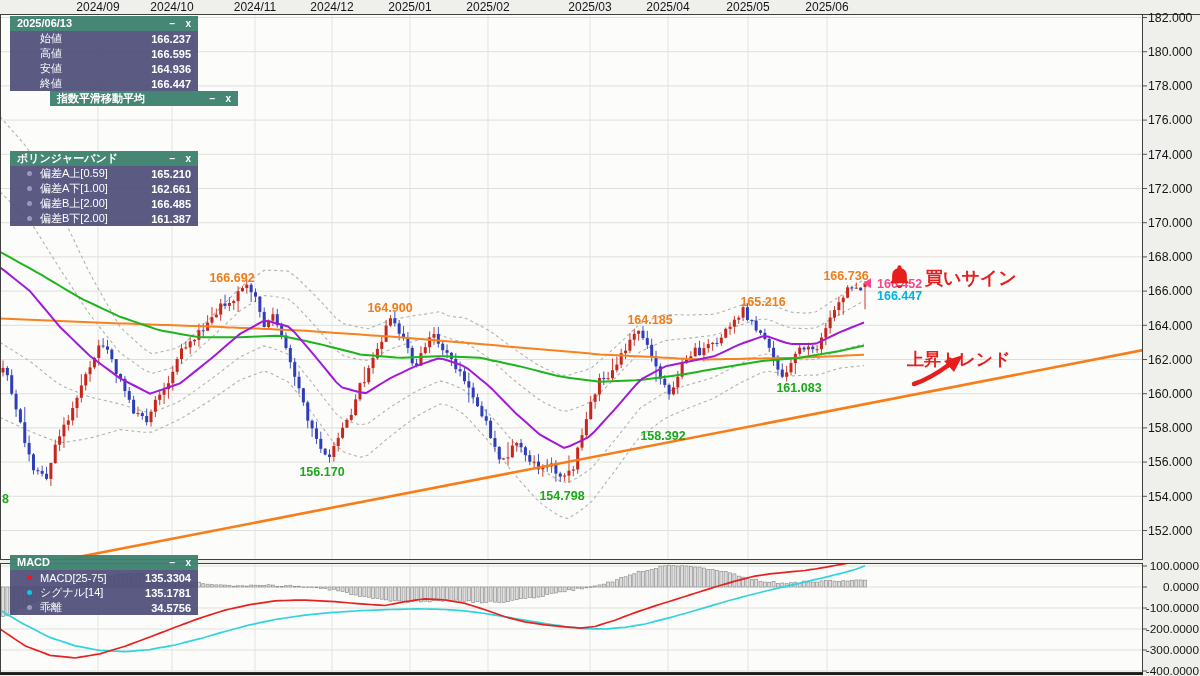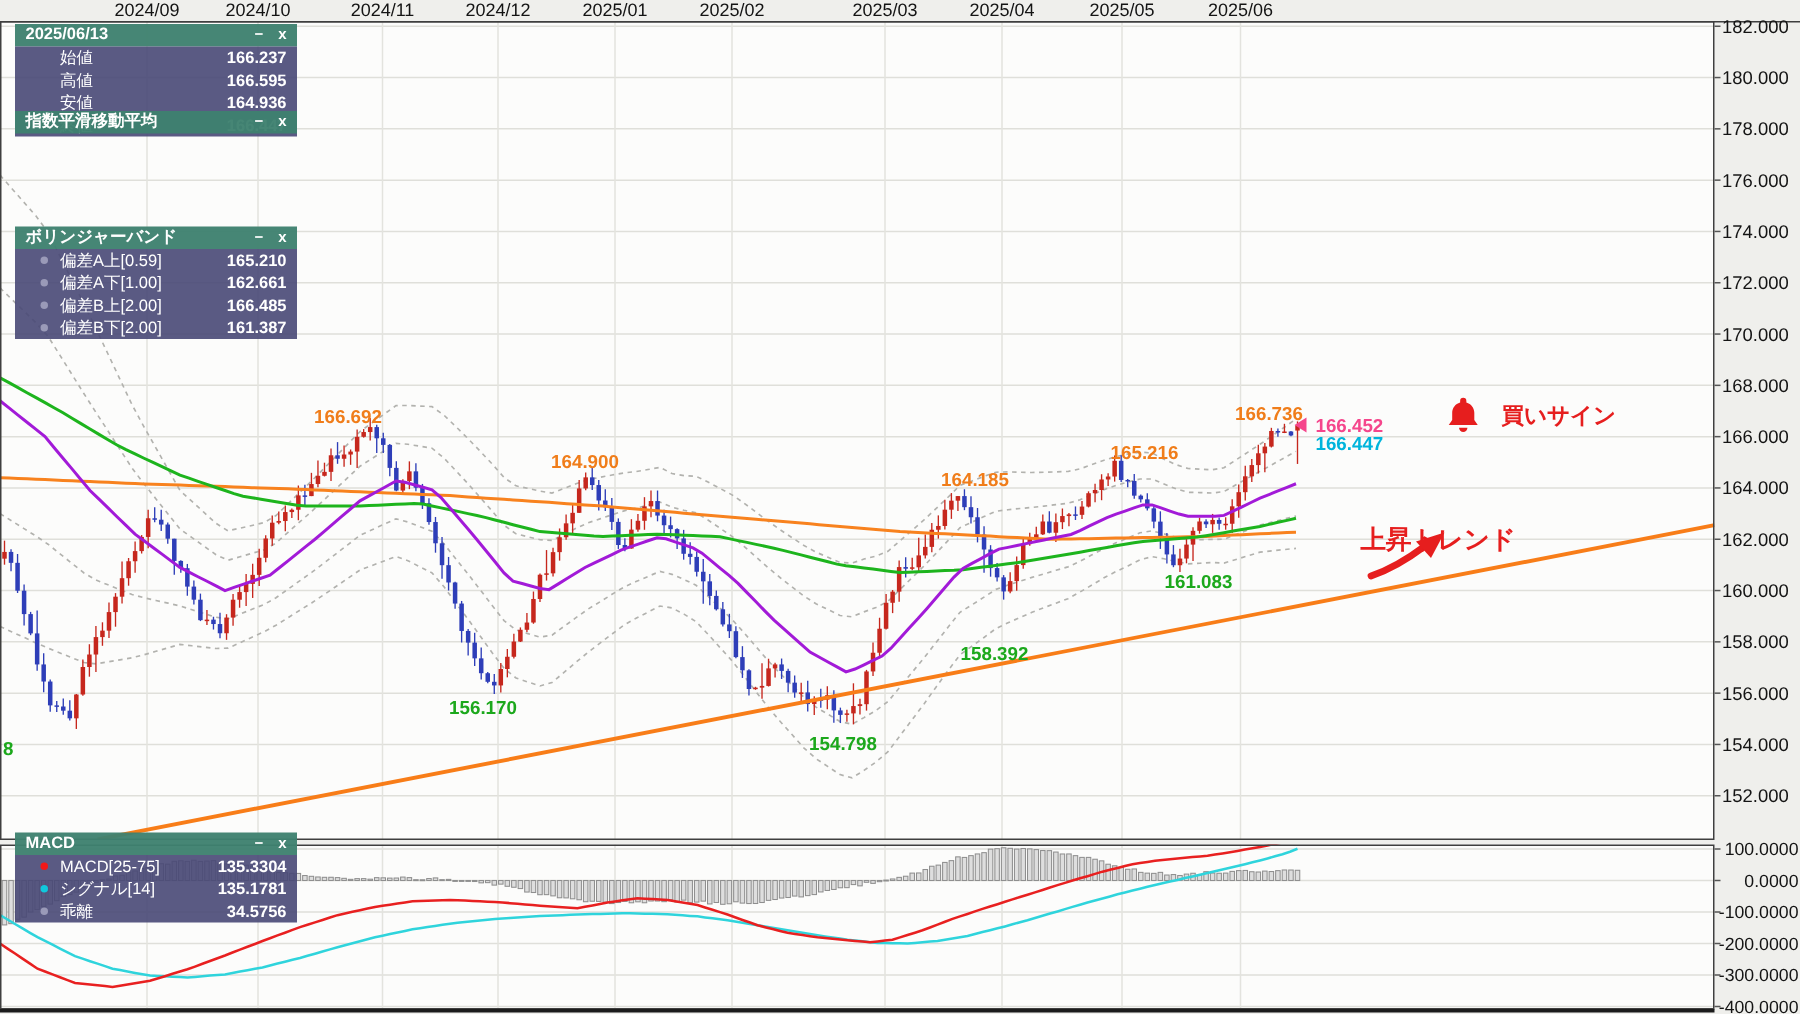--- a/index.html
+++ b/index.html
@@ -8,22 +8,22 @@
   #chart-svg{position:absolute;left:0;top:0;}
   .panel{position:absolute;left:10px;width:188px;font-size:11px;color:#fff;z-index:5;}
   .phead{background:rgba(62,129,111,0.96);height:15px;line-height:15px;display:flex;
          justify-content:space-between;align-items:center;padding:0 7px;font-weight:bold;}
   .pbtns span{margin-left:10px;cursor:pointer;font-size:10px;}
   .pbody{background:rgba(72,72,118,0.90);text-align:right;}
   .prow{position:relative;display:flex;align-items:center;height:15px;padding-right:7px;}
   .dot{position:absolute;left:17px;width:5px;height:5px;border-radius:50%;}
   .plabel{margin-left:30px;white-space:nowrap;}
   .pval{margin-left:auto;font-weight:bold;}
-  .buy-callout{position:absolute;left:963px;top:264px;display:flex;align-items:center;
-               gap:13px;color:#e61e1e;font-size:15px;font-weight:bold;z-index:4;}
+  .buy-callout{position:absolute;left:887px;top:264px;display:flex;align-items:center;
+               gap:13px;color:#e61e1e;font-size:18px;font-weight:bold;z-index:4;}
   .trend-callout{position:absolute;left:907px;top:348px;color:#e61e1e;font-size:17px;
                  font-weight:bold;z-index:4;}
   #uptrend-arrow{position:absolute;left:905px;top:350px;z-index:4;}
 </style>
 </head>
 <body>
 
 <div id="stage">
   <svg id="chart-svg" width="1200" height="676">
       <rect x="0" y="0" width="1200" height="676" fill="#efefec"></rect>
@@ -793,21 +793,21 @@
           <div class="prow">
             <span class="plabel">安値</span>
             <span class="pval">164.936</span>
           </div>
           <div class="prow">
             <span class="plabel">終値</span>
             <span class="pval">166.447</span>
           </div>
         </div>
       </div>
-      <div class="panel" style="top: 74px;">
+      <div class="panel" style="top: 91px; margin-left: 40px;">
         <div class="phead">
           <span>指数平滑移動平均</span>
           <span class="pbtns"><span>−</span><span>x</span></span>
         </div>
       </div>
       <div class="panel" style="top: 151px;">
         <div class="phead">
           <span>ボリンジャーバンド</span>
           <span class="pbtns"><span>−</span><span>x</span></span>
         </div>

